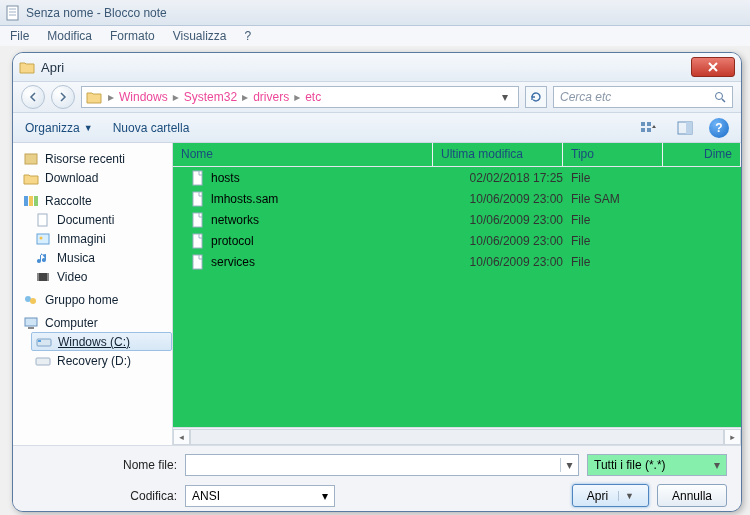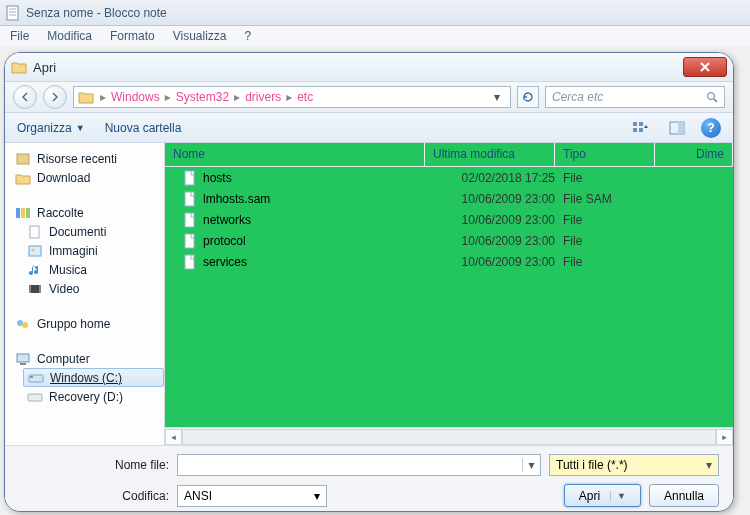--- a/index.html
+++ b/index.html
@@ -6,21 +6,21 @@
 body { width: 750px; height: 515px; background: #f0f0f0; overflow: hidden; font-size: 12px; }
 
 
 .notepad-titlebar { height: 26px; background: linear-gradient(#eef2f7,#dde5ef); border-bottom: 1px solid #b9c9db; display: flex; align-items: center; padding: 0 6px; gap: 6px; }
 .notepad-titlebar .icon { width: 14px; height: 16px; }
 .notepad-title { color: #3b5875; font-size: 12px; }
 .notepad-menubar { height: 20px; background: #f5f7fa; display: flex; align-items: center; padding: 0 10px; gap: 18px; color: #405a74; font-size: 12px; }
 .notepad-menubar span { cursor: default; }
 
 
-.dialog-shadow { position: absolute; left: 4px; top: 52px; width: 730px; height: 460px; border: 1px solid #5a7aa2; border-radius: 16px; background: #fdfdfd; box-shadow: 2px 2px 6px rgba(0,0,0,.25); overflow: hidden; }
+.dialog-shadow { position: absolute; left: 12px; top: 52px; width: 730px; height: 460px; border: 1px solid #5a7aa2; border-radius: 11px; background: #fdfdfd; box-shadow: 2px 2px 6px rgba(0,0,0,.25); overflow: hidden; }
 .dialog-titlebar { height: 28px; background: linear-gradient(#f6f9fc,#e5edf5); display: flex; align-items: center; padding: 0 6px; }
 .dialog-titlebar .title { margin-left: 6px; color: #234; font-size: 13px; flex: 1; }
 .close-btn { width: 44px; height: 20px; background: linear-gradient(#e97a6f,#c43a2b); border: 1px solid #8f2a1f; border-radius: 3px; display: flex; align-items: center; justify-content: center; color: #fff; font-weight: bold; font-size: 11px; }
 .close-btn svg { width: 12px; height: 12px; }
 
 
 .navbar { height: 32px; background: linear-gradient(#f5f8fb,#e8eef5); border-top: 1px solid #cdd7e3; border-bottom: 1px solid #cdd7e3; display: flex; align-items: center; padding: 0 8px; gap: 6px; }
 .navbtn { width: 24px; height: 24px; border: 1px solid #b4c3d4; border-radius: 50%; background: radial-gradient(circle at 30% 30%, #fff, #d9e4ef); display: flex; align-items: center; justify-content: center; color: #4f6d8d; }
 .breadcrumb { flex: 1; height: 22px; border: 1px solid #a9bacd; background: #fff; display: flex; align-items: center; padding: 0 4px; }
 .breadcrumb .folder-icon { width: 16px; height: 14px; margin-right: 4px; }
@@ -37,21 +37,21 @@
 .toolbar .newfolder { color: #1a4c7d; }
 .toolbar .right-tools { margin-left: auto; display: flex; align-items: center; gap: 12px; }
 .toolbtn { width: 24px; height: 20px; display: flex; align-items: center; justify-content: center; color: #3a6ea5; }
 .help-btn { width: 20px; height: 20px; border-radius: 50%; background: radial-gradient(circle at 35% 30%, #6fb4f8,#1a6cc7); color: #fff; font-weight: bold; display:flex; align-items:center; justify-content:center; font-size: 12px; }
 
 
 .mainsplit { display: flex; height: 302px; }
 .sidebar { width: 160px; border-right: 1px solid #d6dde5; padding: 6px 0 6px 10px; overflow: hidden; background:#fdfdfd; }
 .sideitem { display: flex; align-items: center; gap: 6px; height: 19px; color: #123; padding: 1px 0; }
 .sideitem.selected { background: linear-gradient(#e9f2fb,#d6e7f6); border: 1px solid #9cc0e4; border-radius: 2px; margin-left:-4px; padding-left:4px;text-decoration:underline; }
-.sidegroup { margin-top: 16px; }
+.sidegroup { margin-top: 4px; }
 .sidegroup .head { display:flex; align-items:center; gap:6px; font-weight: normal; }
 .ico { width:16px; height:14px; flex-shrink:0; }
 
 
 .filepane { flex: 1; display: flex; flex-direction: column; background:#22c55e; }
 .columns { display: flex; height: 24px; border-bottom: 1px solid #e2e7ed; color:#1a4c7d; }
 .columns div { padding: 4px 8px; border-right: 1px solid #f0f2f5; }
 .col-name { width: 260px; }
 .col-mod { width: 130px; }
 .col-type { width: 100px; }
@@ -64,21 +64,21 @@
 .hscroll { height: 18px; border-top: 1px solid #d6dde5; background: #f1f3f6; margin-top: auto; display:flex; align-items:center; }
 .hscroll .arrow { width:17px; height:16px; border:1px solid #cfd6de; background:#fafbfc; display:flex;align-items:center;justify-content:center;color:#666;font-size:9px;}
 .hscroll .track { flex:1; height:16px; background:#eceff3; border:1px solid #cfd6de; }
 
 
 .bottom { padding: 8px 14px; background:#f2f4f7; border-top:1px solid #d6dde5; }
 .formrow { display:flex; align-items:center; margin-bottom:8px; gap:8px; }
 .formrow .label { width: 150px; text-align: right; color:#222; }
 .filenamebox { flex:1; height:22px; border:1px solid #9fb2c6; background:#fff; display:flex; align-items:center; }
 .filenamebox .dd { width:18px; border-left:1px solid #c0ccd8; text-align:center; color:#555; }
-.filterbox { width:170px; height:22px; border:1px solid #9fb2c6; background:#fef9c3; display:flex; align-items:center; padding:0 6px; }
+.filterbox { width:140px; height:22px; border:1px solid #9fb2c6; background:#86efac; display:flex; align-items:center; padding:0 6px; }
 .filterbox .txt { flex:1; }
 .filterbox .dd { color:#555; }
 .encbox { width:150px; height:22px; border:1px solid #9fb2c6; background:#fff; display:flex; align-items:center; padding:0 6px; }
 .encbox .txt{flex:1;}
 .btn { height:23px; border:1px solid #8aa3bf; background:linear-gradient(#fdfefe,#e4ecf4); border-radius:3px; padding:0 14px; display:flex; align-items:center; }
 .btn.primary { border:1px solid #4f86bf; background:linear-gradient(#f2f8fe,#d4e7f9); box-shadow:0 0 3px #7fb2e4; }
 .btn .split { margin-left:10px; border-left:1px solid #b0c2d6; padding-left:6px; color:#555; font-size:9px; }
 .btnrow { display:flex; gap:8px; margin-left:auto; }
 
 

